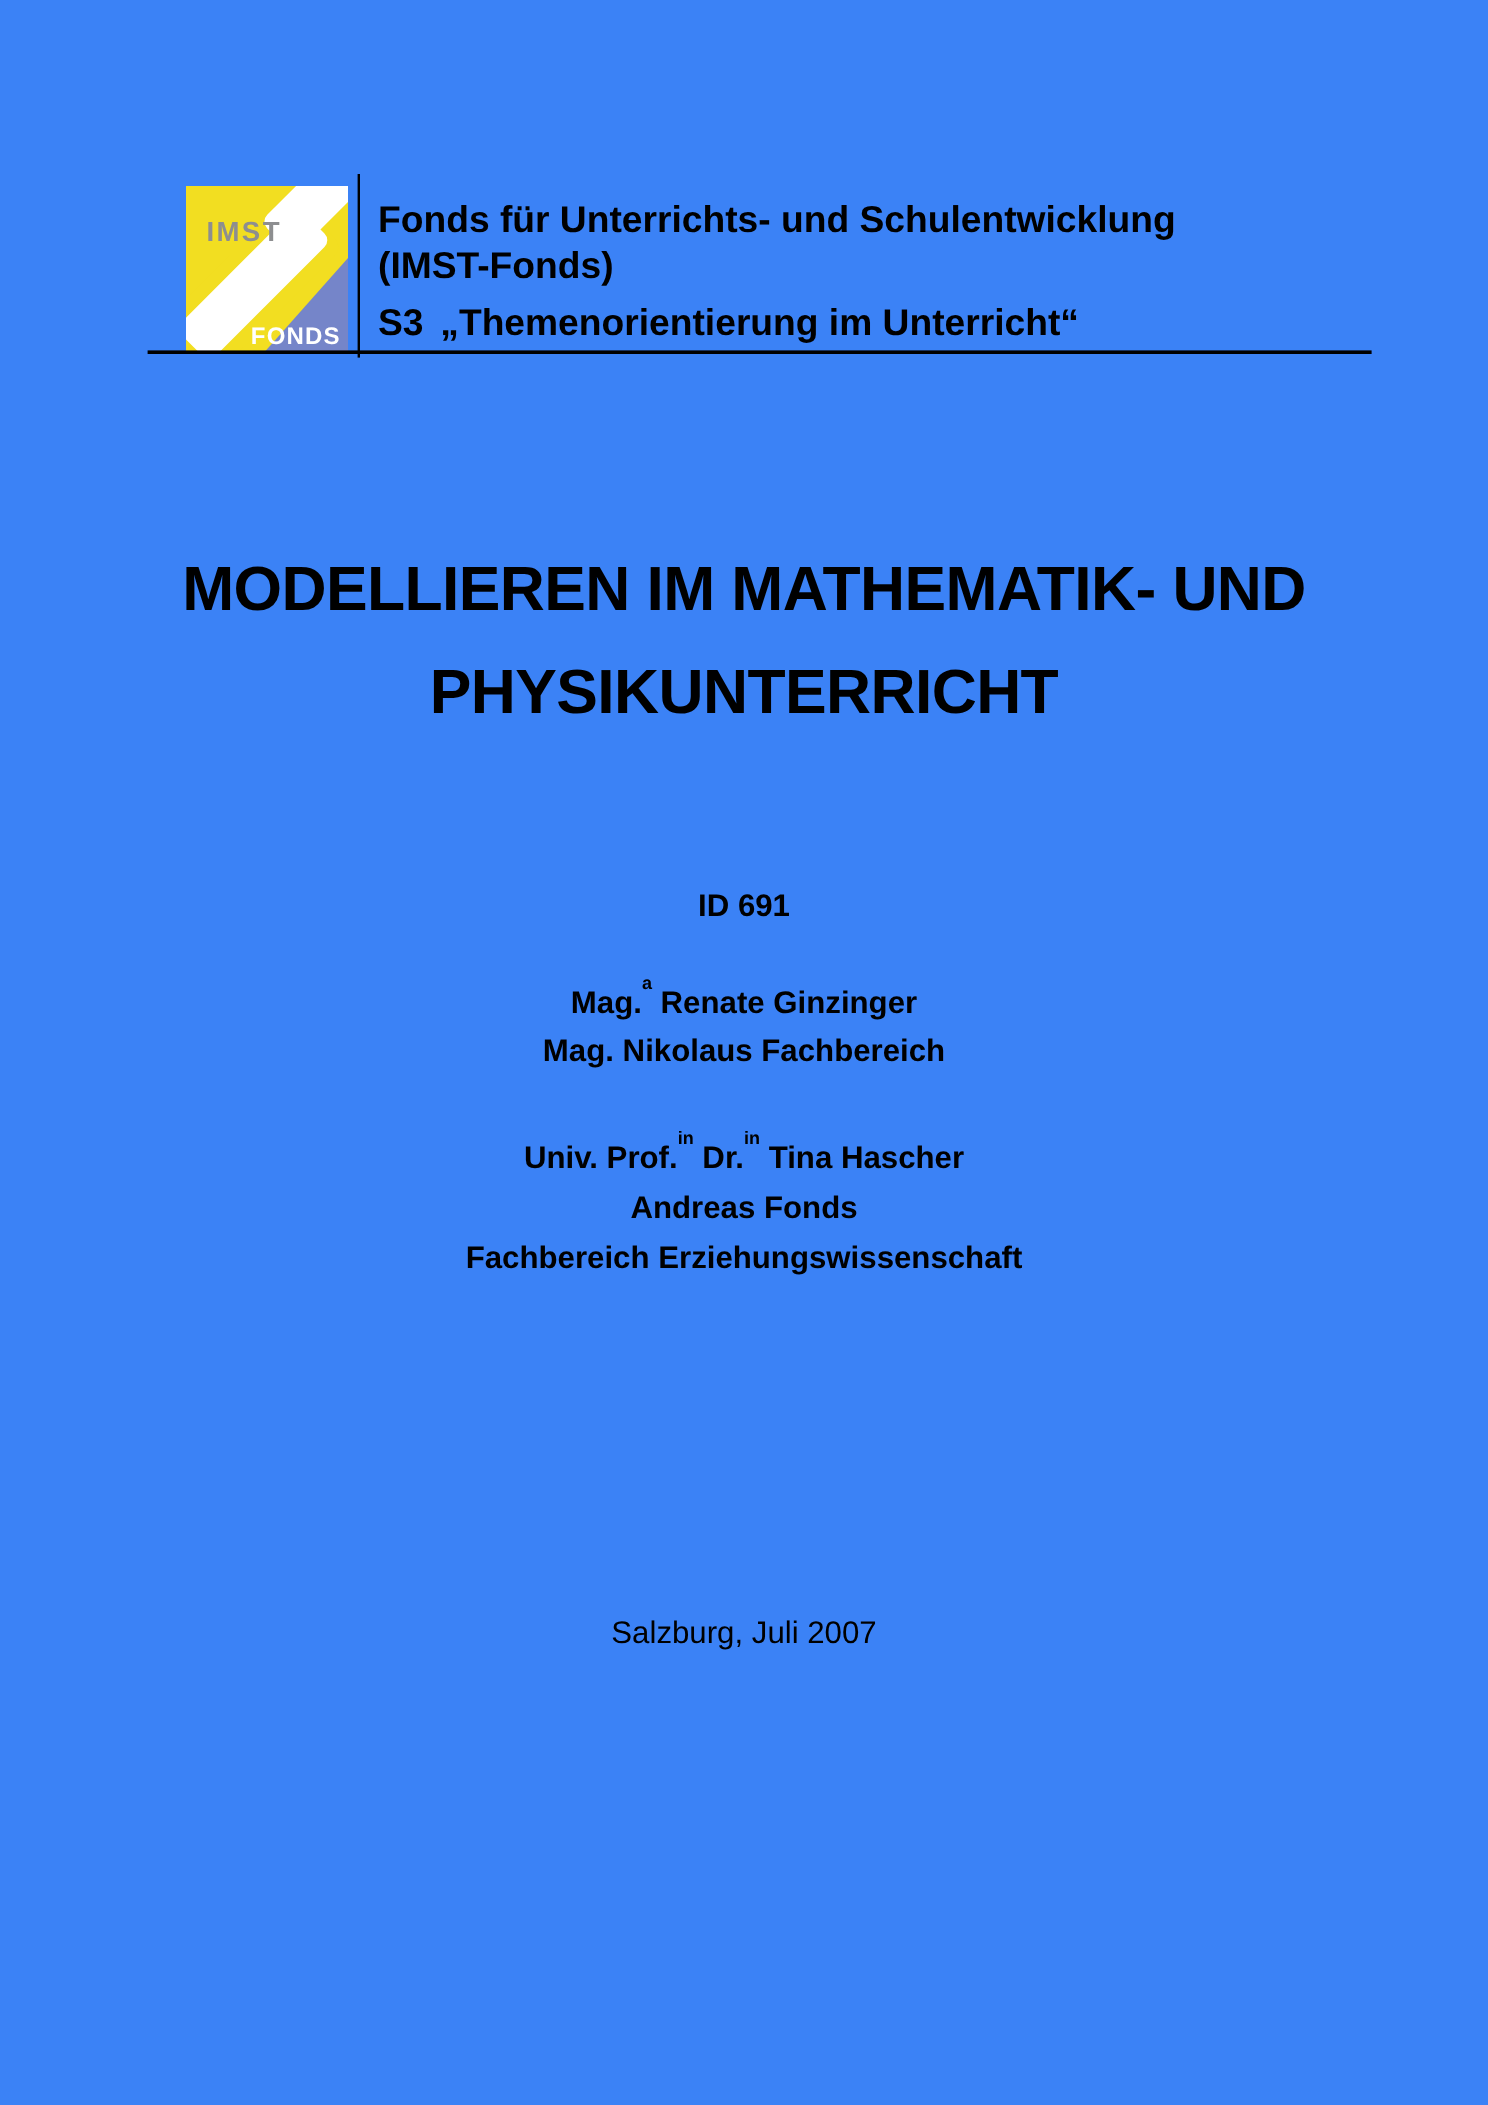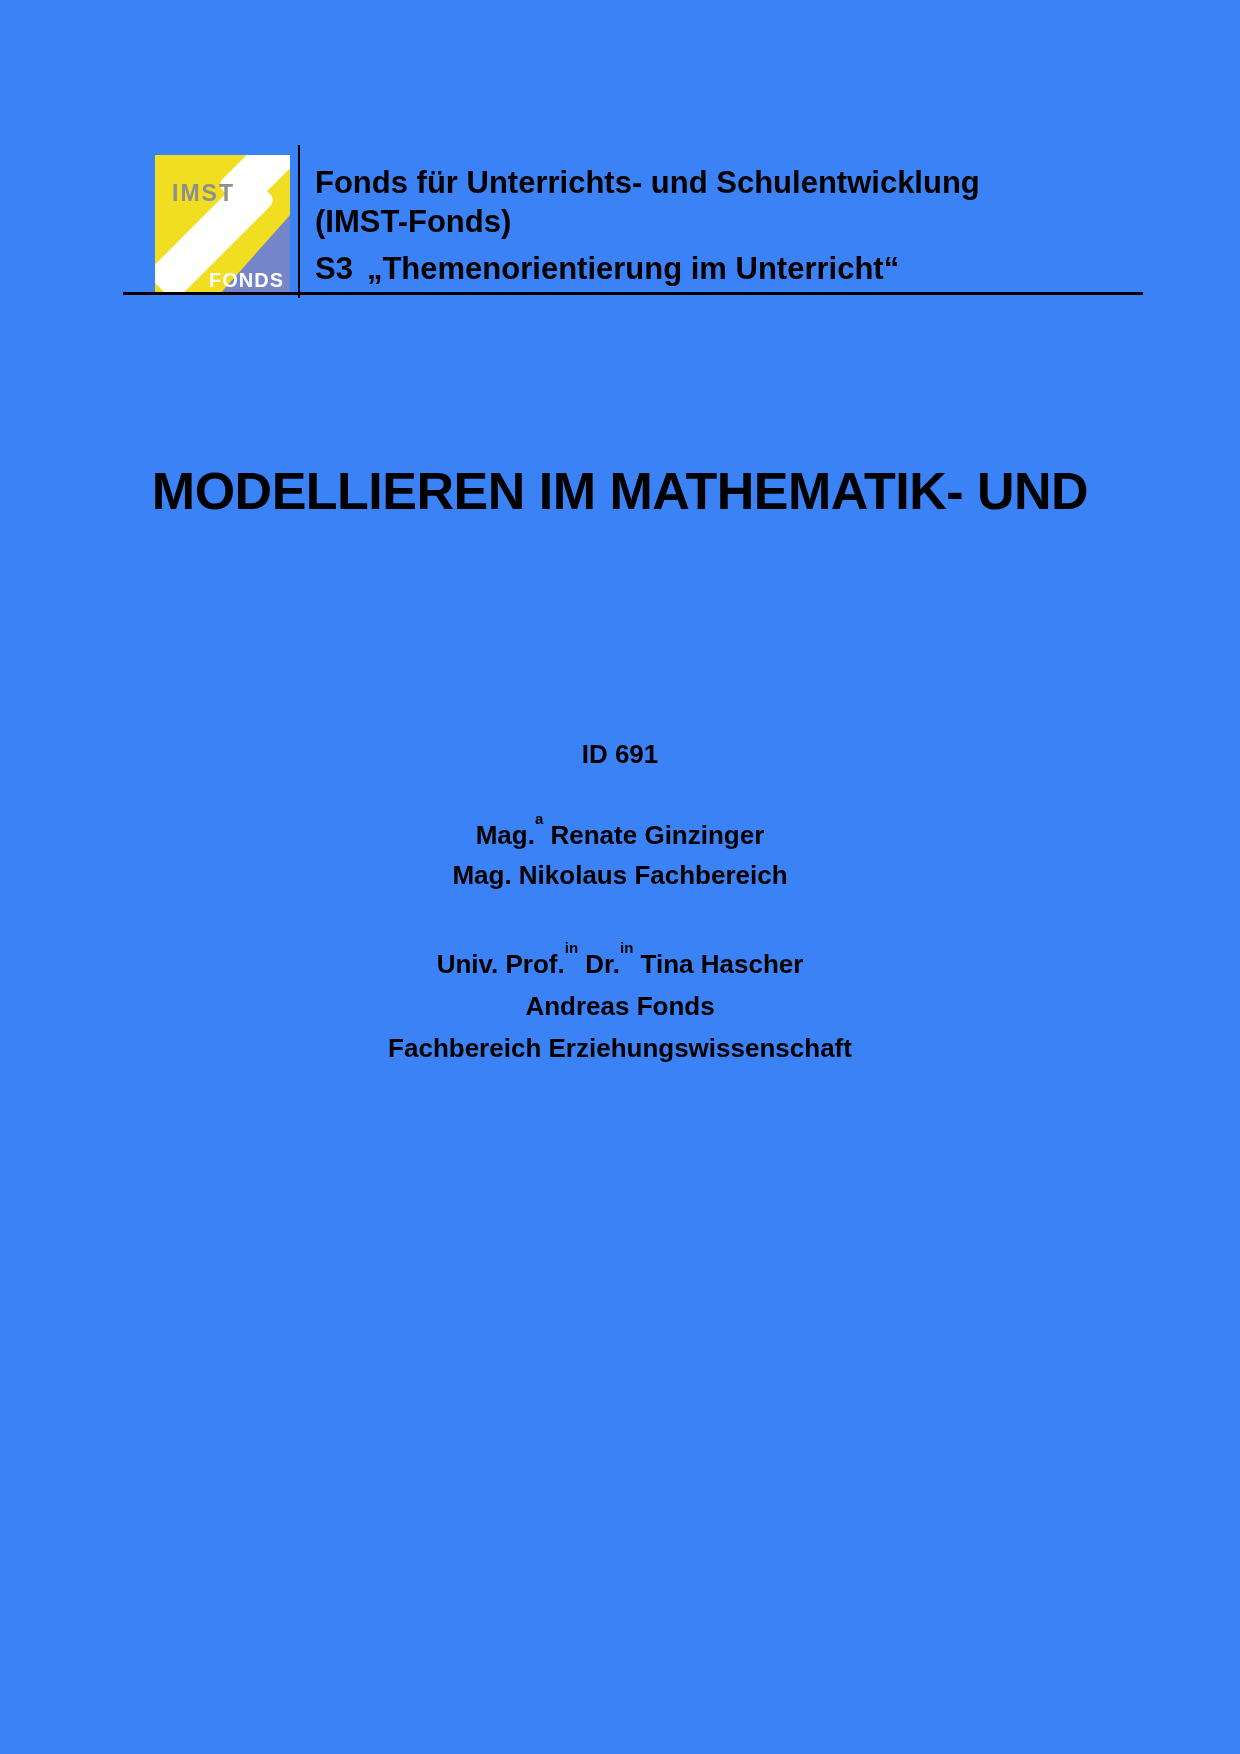--- a/index.html
+++ b/index.html
@@ -115,28 +115,30 @@
     <div>Fonds für Unterrichts- und Schulentwicklung</div>
     <div>(IMST-Fonds)</div>
     <div class="s3-line">
       <span class="s3-code">S3</span><span>„Themenorientierung im Unterricht“</span>
     </div>
   </div>
 
   <div class="hrule"></div>
 
   <div id="title1" class="centercol title-line">MODELLIEREN IM MATHEMATIK- UND</div>
+  <div id="title2" class="centercol title-line">PHYSIKUNTERRICHT</div>
 
   <div id="project-id" class="centercol body-bold">ID 691</div>
 
   <div id="authors" class="centercol body-bold">
     <div><span>Mag.</span><sup class="raised">a</sup><span> Renate Ginzinger</span></div>
     <div>Mag. Nikolaus Fachbereich</div>
   </div>
 
   <div id="collabs" class="centercol body-bold">
     <div><span>Univ. Prof.</span><sup class="raised">in</sup><span> Dr.</span><sup class="raised">in</sup><span> Tina Hascher</span></div>
     <div>Andreas Fonds</div>
     <div>Fachbereich Erziehungswissenschaft</div>
   </div>
 
+  <div id="footer-date" class="centercol">Salzburg, Juli 2007</div>
 
 </div>
 
 </body></html>

